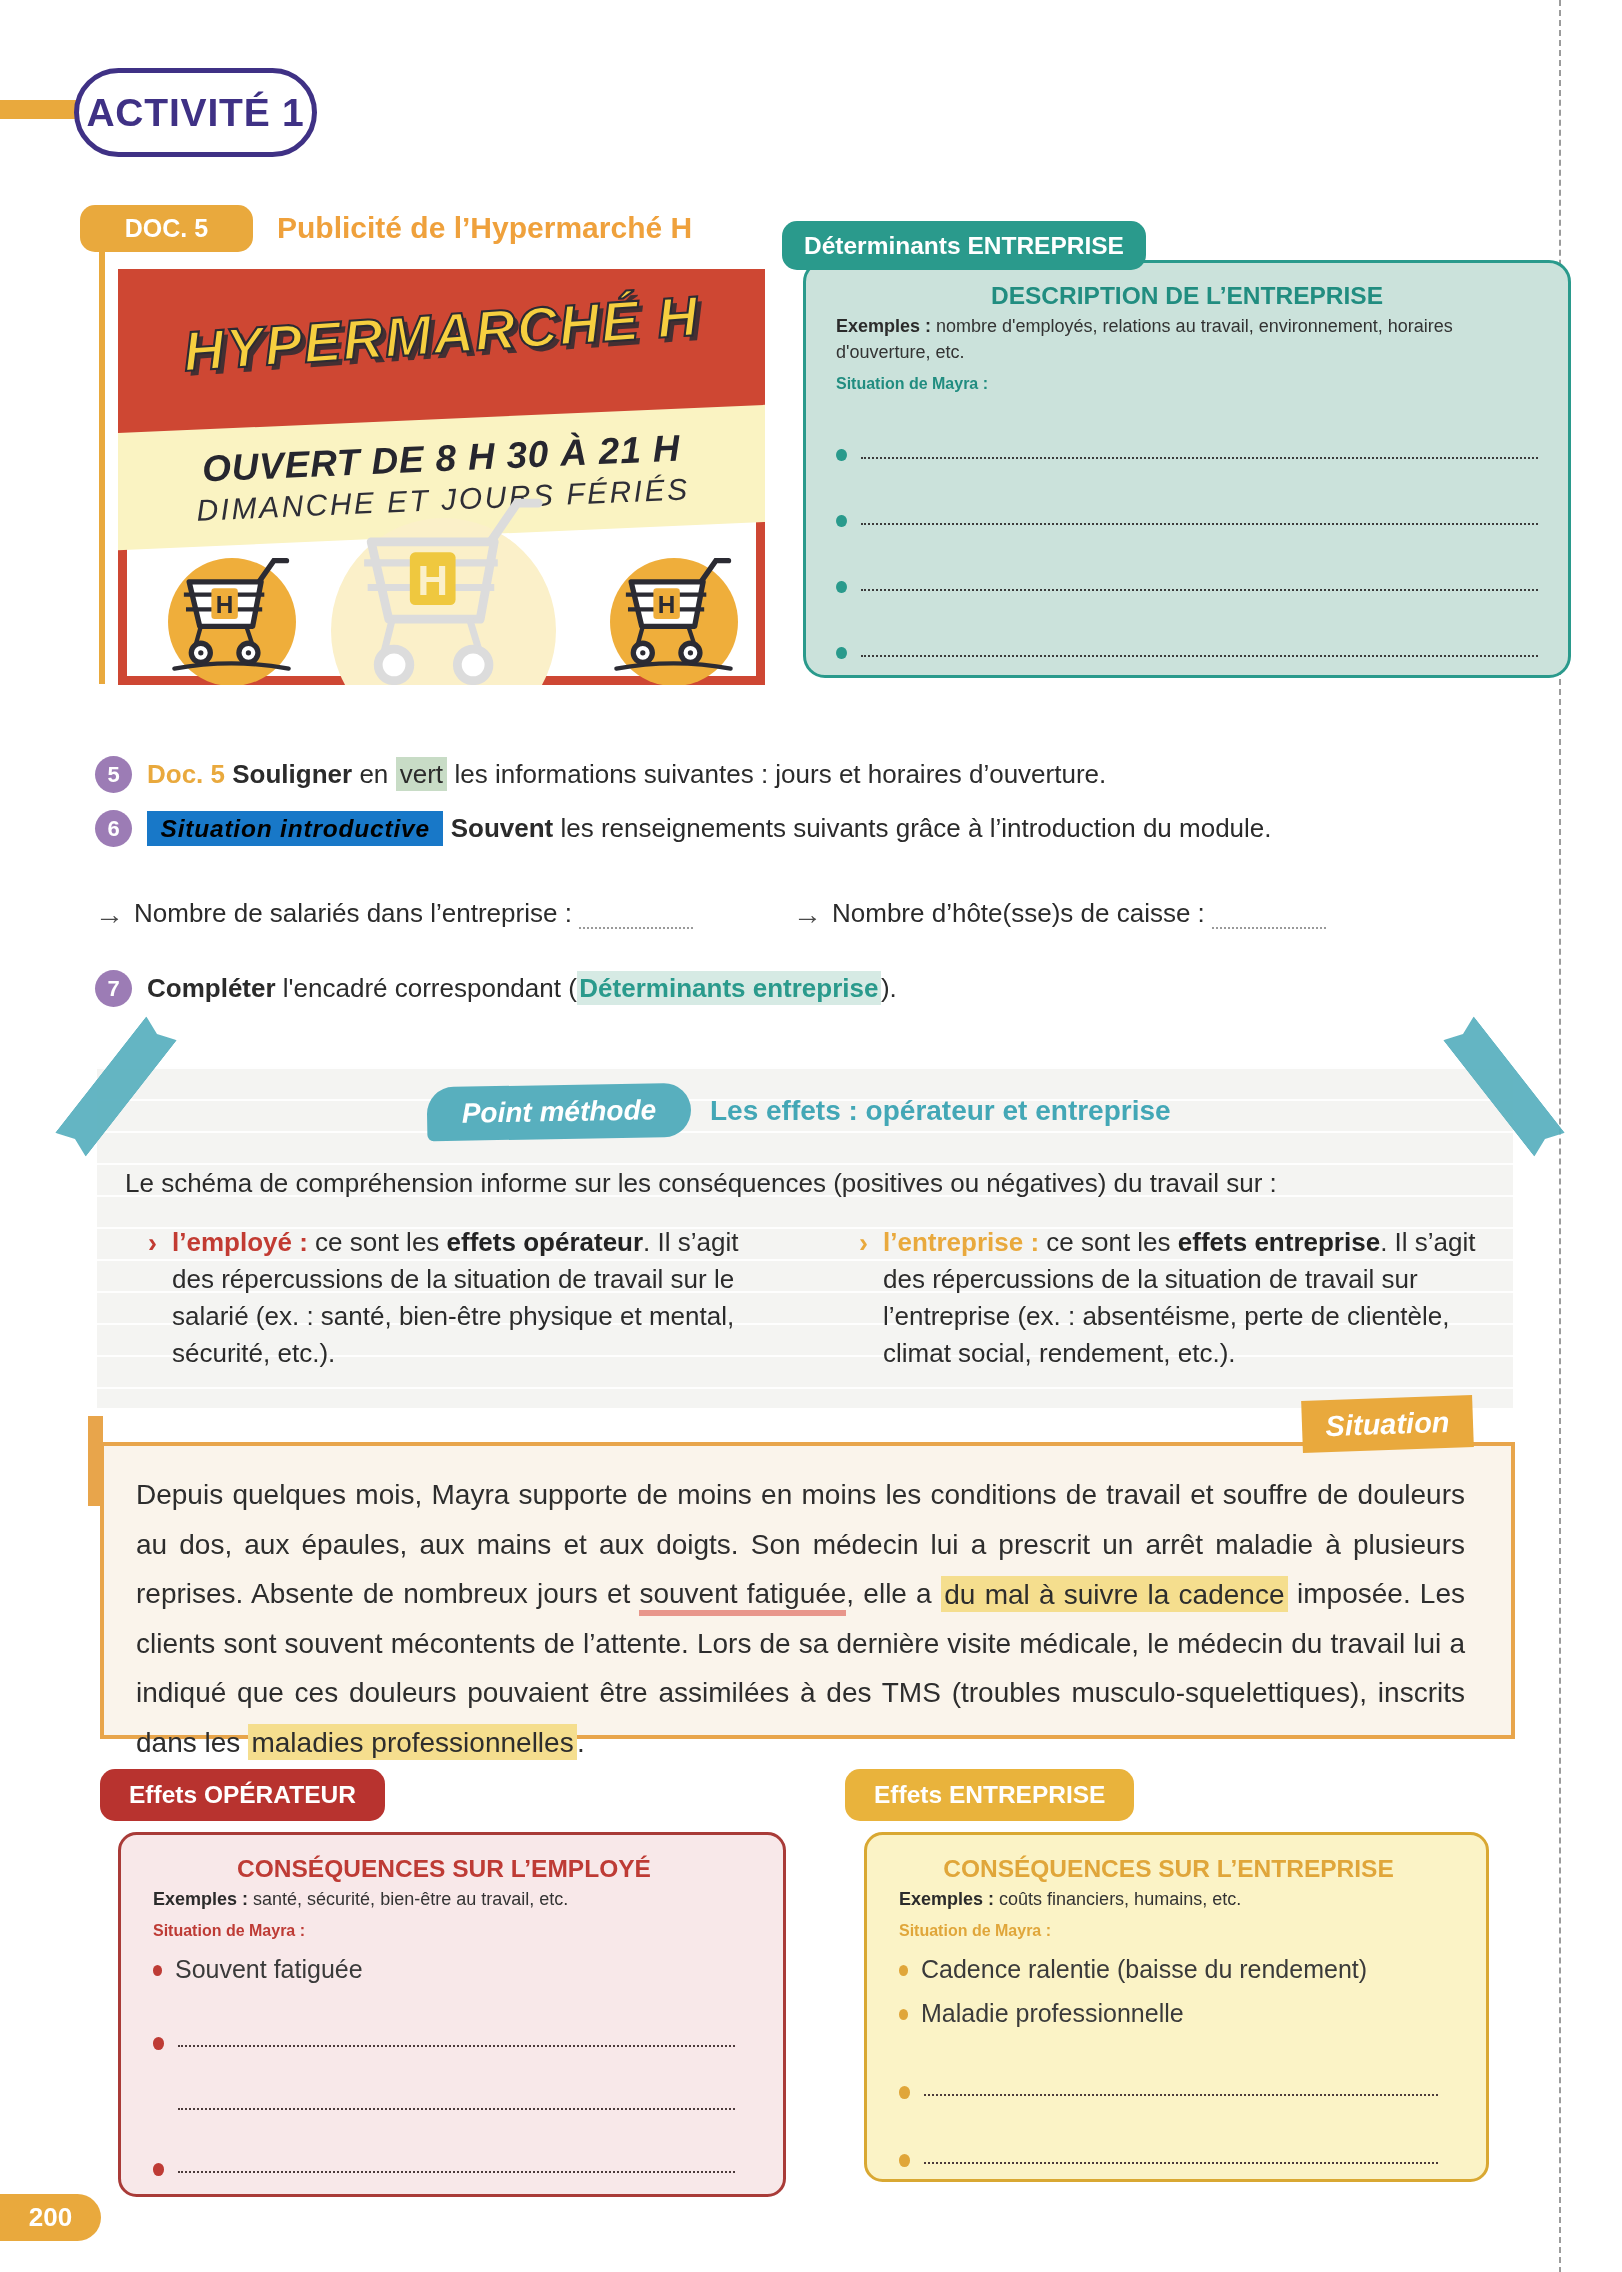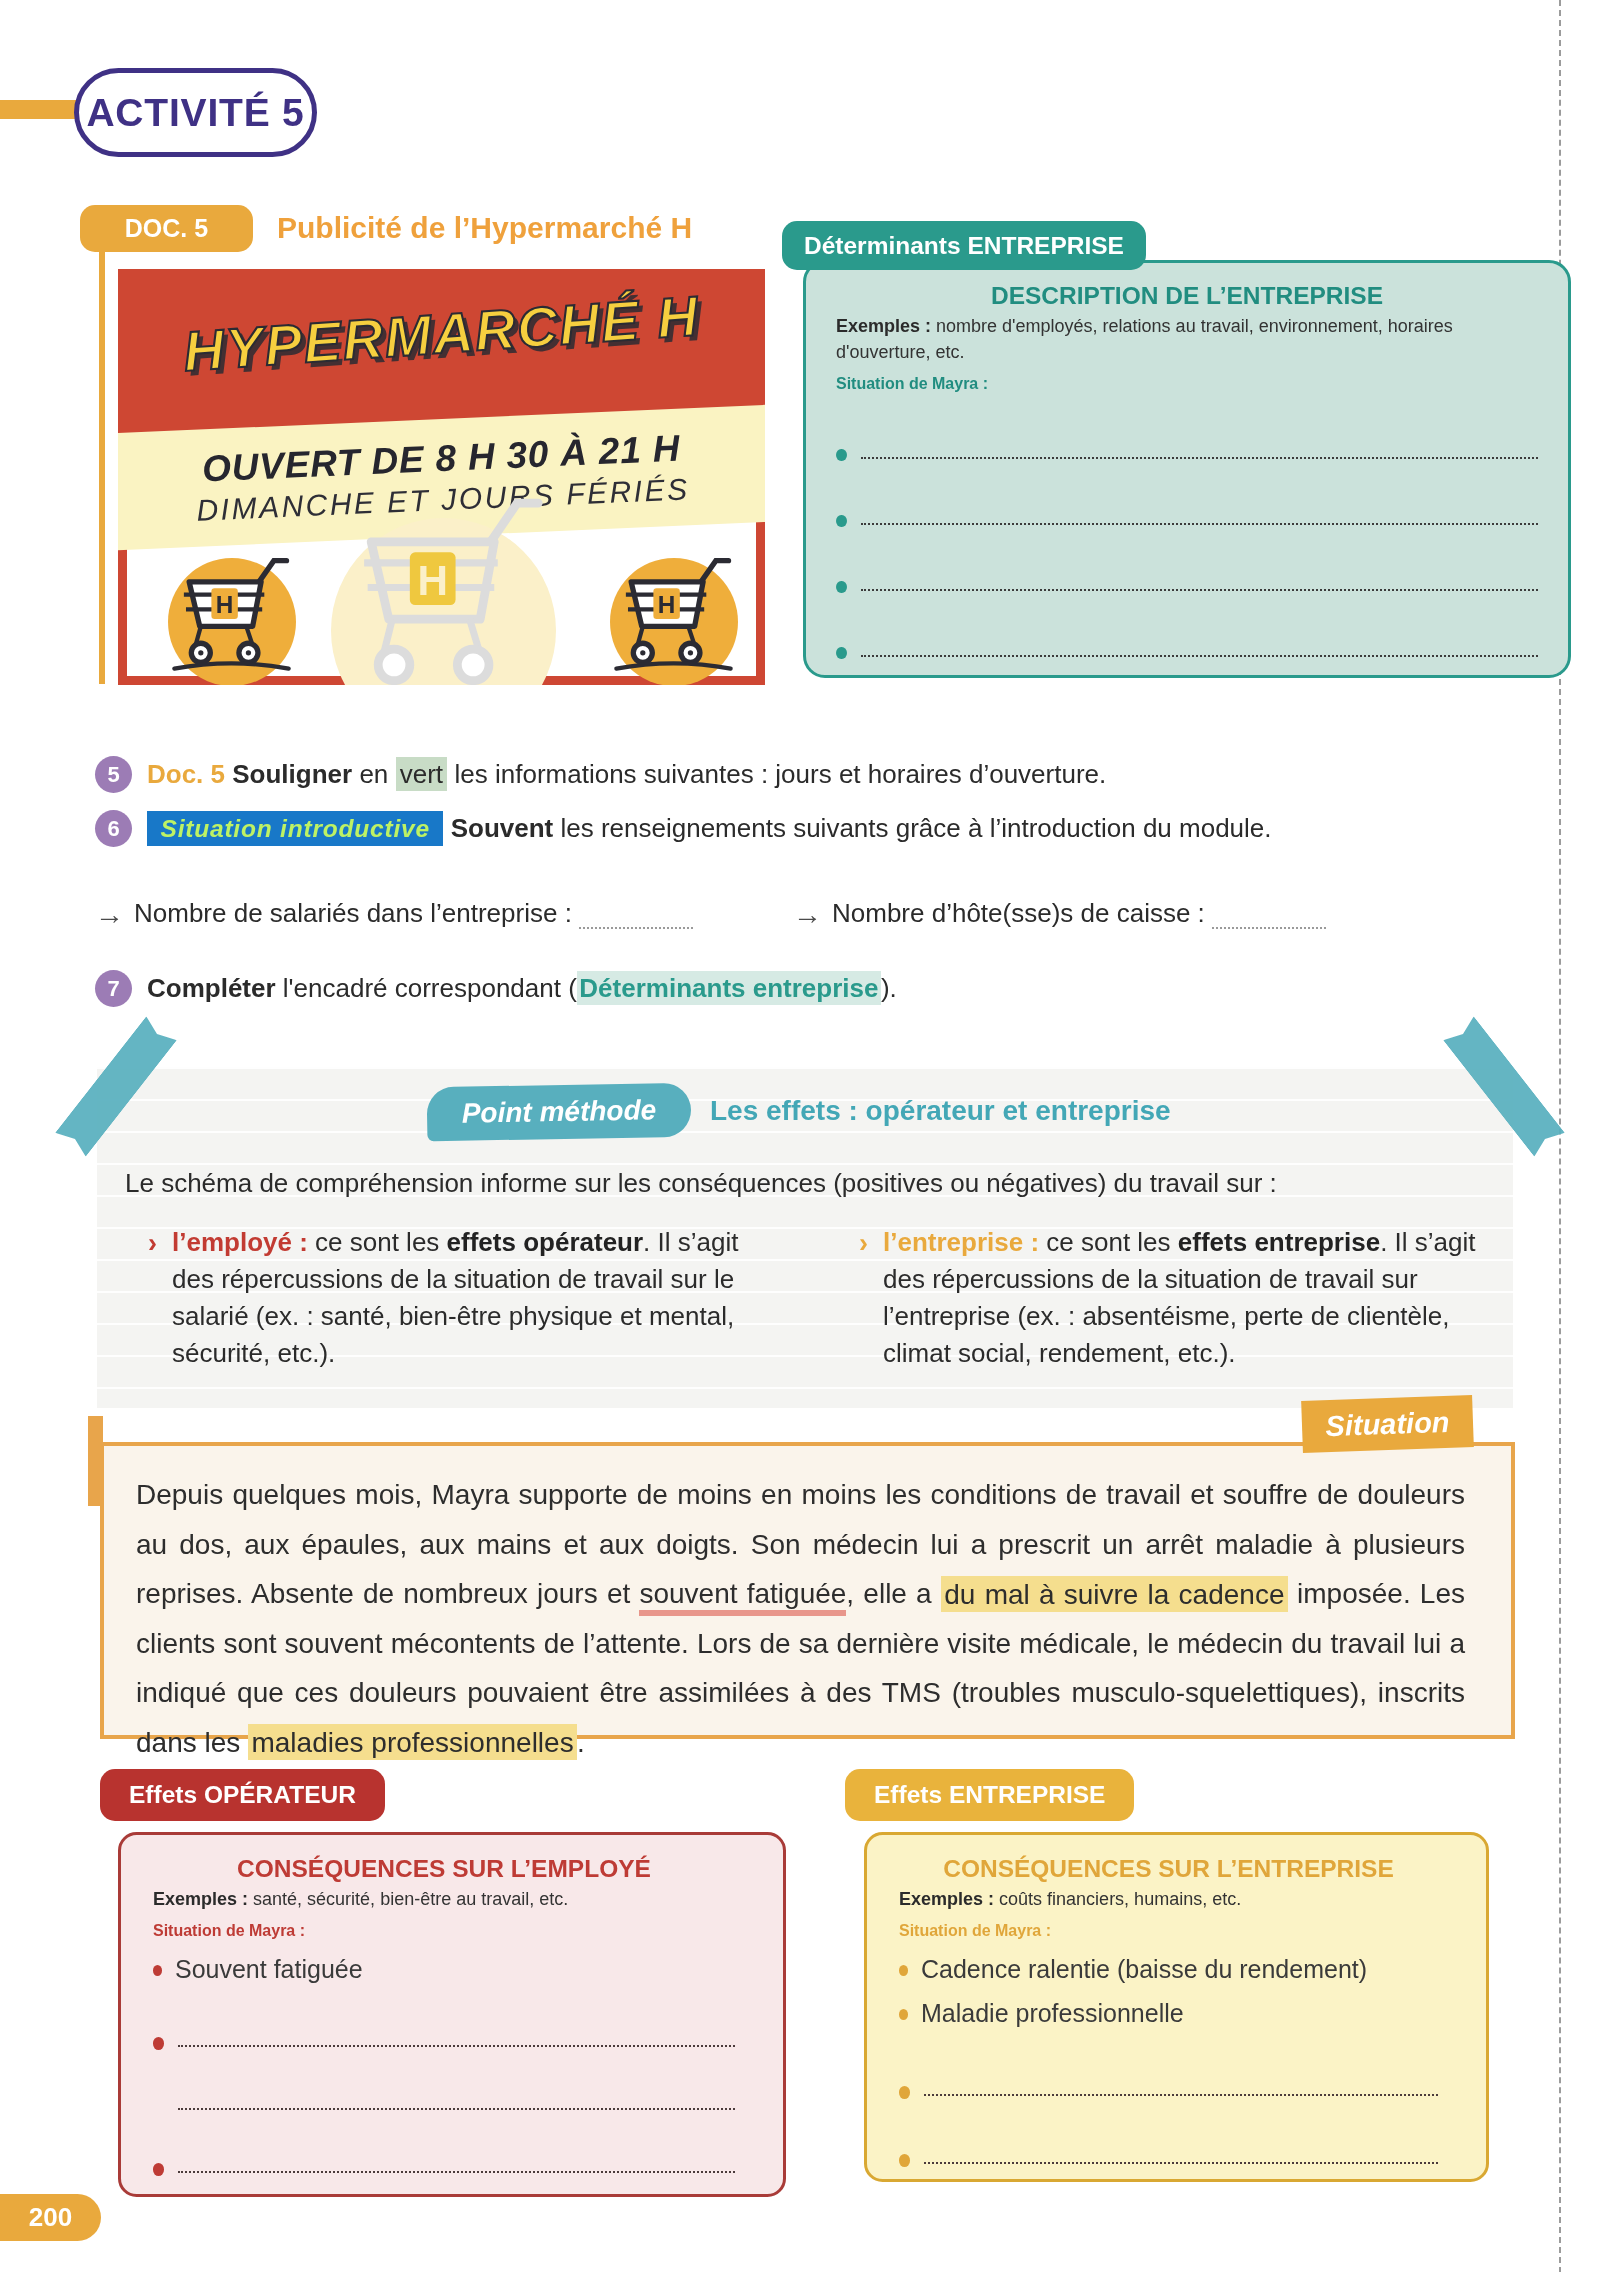--- a/index.html
+++ b/index.html
@@ -58,21 +58,21 @@
   .blank .drule{flex:1;height:17px;border-bottom:2.5px dotted #3b3b3b;}
   .det-box .blank{margin-top:47px;}
   .det-box .bdot{background:#2A9A8C;}
 
   
   .qrow{position:absolute;display:flex;align-items:center;gap:15px;font-size:26px;color:#2b2b2b;}
   .qnum{width:37px;height:37px;border-radius:50%;background:#9C7CB5;color:#fff;font-weight:800;
         font-size:22px;display:flex;align-items:center;justify-content:center;flex:none;}
   .docref{color:#E9A93D;font-weight:800;}
   .hl-green{background:#C8DCC6;padding:1.7px 4.2px;}
-  .sit-intro-badge{background:#1878C8;color:#bef264;font-style:italic;font-weight:700;font-size:24.5px;
+  .sit-intro-badge{background:#1878C8;color:#000000;font-style:italic;font-weight:700;font-size:24.5px;
         padding:4.2px 13.5px;letter-spacing:0.8px;}
   .fill-item{position:absolute;display:flex;align-items:flex-end;font-size:26px;}
   .fill-item .arrow{font-size:29px;color:#4a4a4a;margin-right:10px;line-height:1;}
   .fill-item .fdots{display:inline-block;width:114px;border-bottom:2.5px dotted #9a9a9a;height:20px;margin-left:6.8px;}
   .teal-link{color:#2A9A8C;font-weight:800;background:#D6EAE4;padding:1.7px 2.5px;}
 
   
   .method{position:absolute;left:97px;top:1067px;width:1416px;height:341px;background:#F4F4F2;
         background-image:repeating-linear-gradient(to bottom,rgba(255,255,255,.95) 0 2.5px,transparent 2.5px 32px);}
   .tape{position:absolute;width:148px;height:39px;background:#58AFBE;opacity:.93;z-index:5;
@@ -124,21 +124,21 @@
   .fx-box.en .blank{margin-top:49px;}
 </style>
 </head>
 <body>
 
 <div class="page">
 
   <div class="cut-line"></div>
   <div class="activity-bar"></div>
   <div class="activity-badge">
-    <span>ACTIVITÉ 5</span>
+    <span>ACTIVITÉ 1</span>
   </div>
 
   <div class="doc5-badge">
     <span>DOC. 5</span>
   </div>
   <div class="doc5-title">Publicité de l’Hypermarché H</div>
   <div class="doc5-line"></div>
 
   <div class="ad">
     <div class="ad-white"></div>

